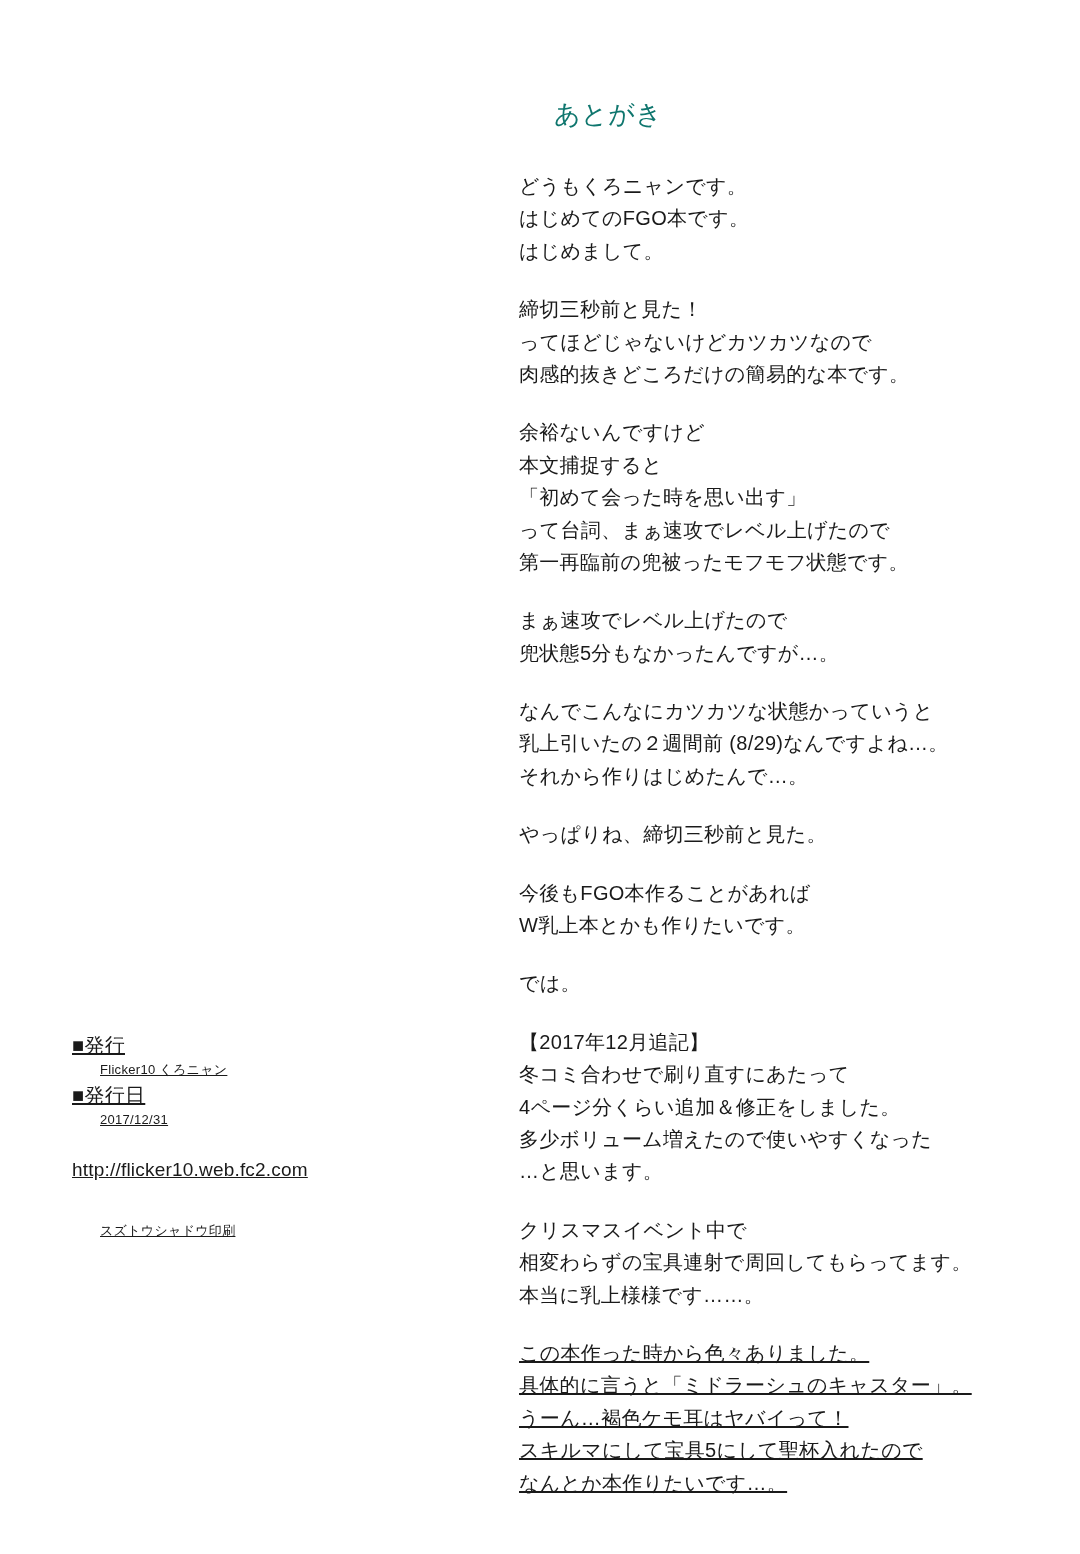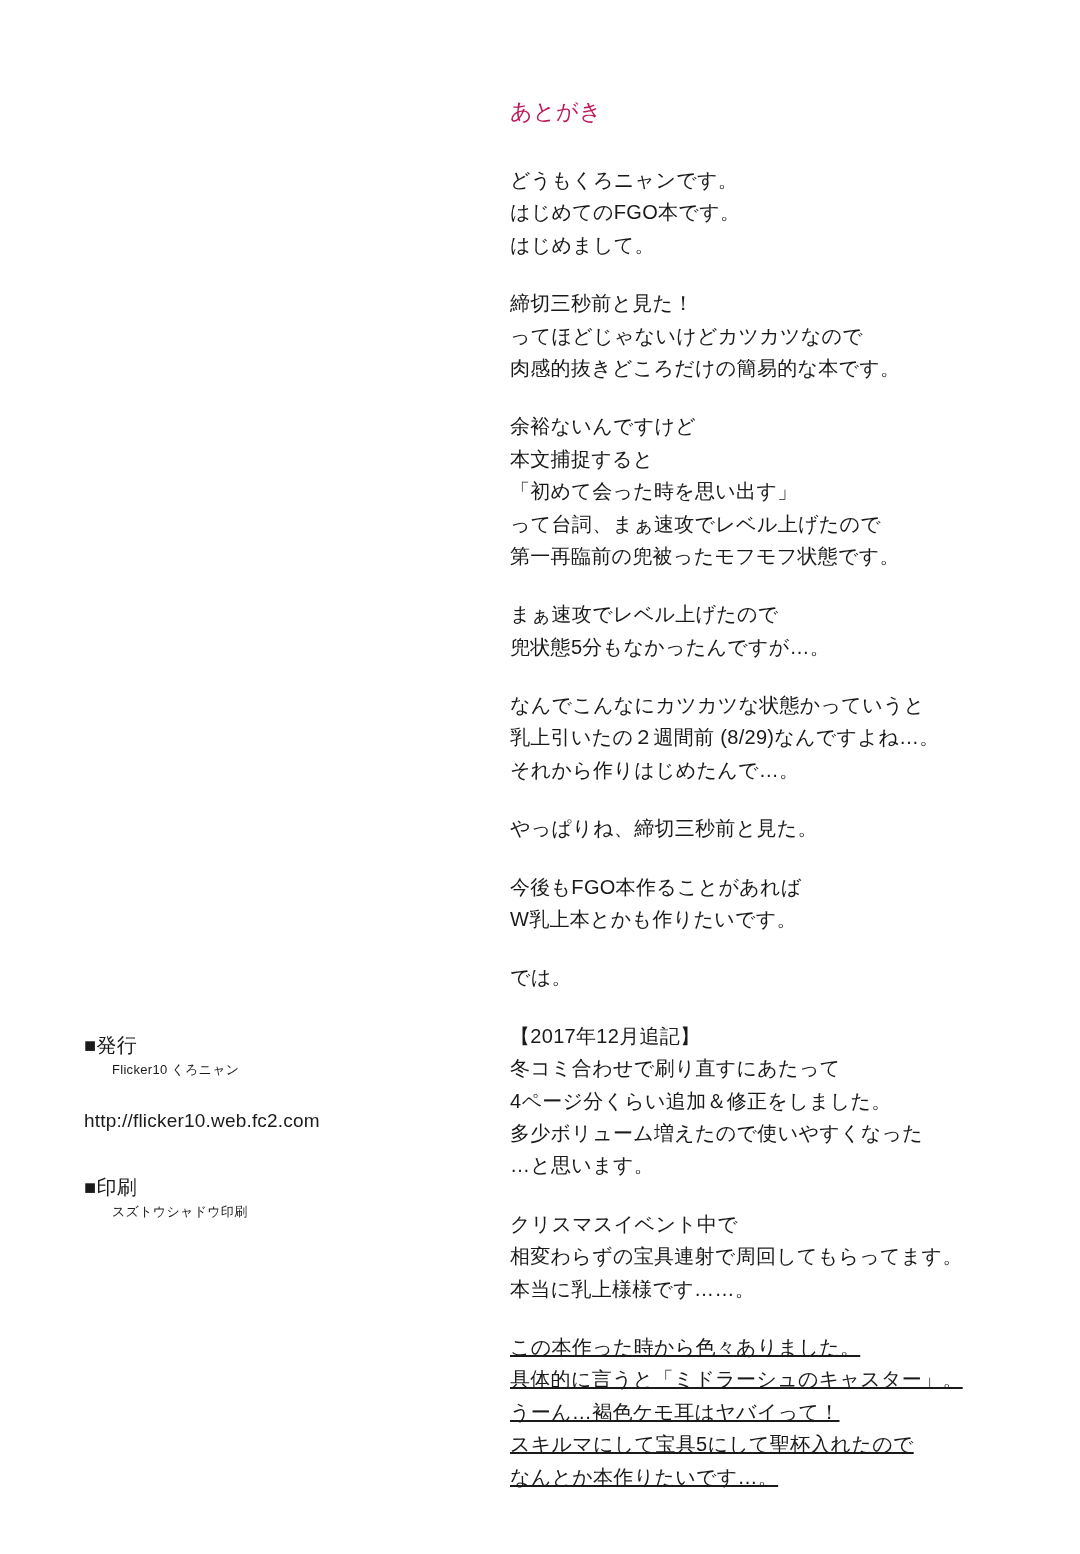--- a/index.html
+++ b/index.html
@@ -22,45 +22,48 @@
   }
 
   
   .afterword {
     position: absolute;
     left: 510px;
     top: 95px;
     width: 520px;
   }
   .afterword-title {
-    font-size: 22px;
+    font-size: 26px;
     line-height: 1.5;
     letter-spacing: 0.5px;
     margin-bottom: 36px;
-    color: #be185d;
+    color: #0f766e;
+    margin-left: 44px;
   }
   .para {
     font-size: 20px;
     line-height: 1.62;
     letter-spacing: 0.3px;
     margin-bottom: 26px;
     color: #1a1a1a;
     white-space: pre-line;
+    margin-left: 9px;
   }
   .para:last-child {
     margin-bottom: 0;
     text-decoration: underline;
   }
 
   
   .colophon {
     position: absolute;
-    left: 84px;
+    left: 72px;
     top: 1030px;
     width: 400px;
+    text-decoration: underline;
   }
   .colophon-block {
     margin-bottom: 0;
   }
   .colophon-heading {
     font-size: 20px;
     line-height: 1.5;
     letter-spacing: 0.3px;
     color: #1a1a1a;
   }
@@ -120,28 +123,31 @@
 うーん…褐色ケモ耳はヤバイって！
 スキルマにして宝具5にして聖杯入れたので
 なんとか本作りたいです…。</div>
   </div>
 
   <div class="colophon">
     <div class="colophon-block">
       <div class="colophon-heading">■発行</div>
       <div class="colophon-value">Flicker10 くろニャン</div>
     </div>
+    <div class="colophon-block">
+      <div class="colophon-heading">■発行日</div>
+      <div class="colophon-value">2017/12/31</div>
+    </div>
 
     <div class="colophon-gap-md"></div>
 
     <div class="colophon-block">
       <div class="contact-line">http://flicker10.web.fc2.com</div>
     </div>
 
     <div class="colophon-gap-lg"></div>
 
     <div class="colophon-block">
-      <div class="colophon-heading">■印刷</div>
       <div class="colophon-value">スズトウシャドウ印刷</div>
     </div>
   </div>
 
 </div>
 
 </body></html>

